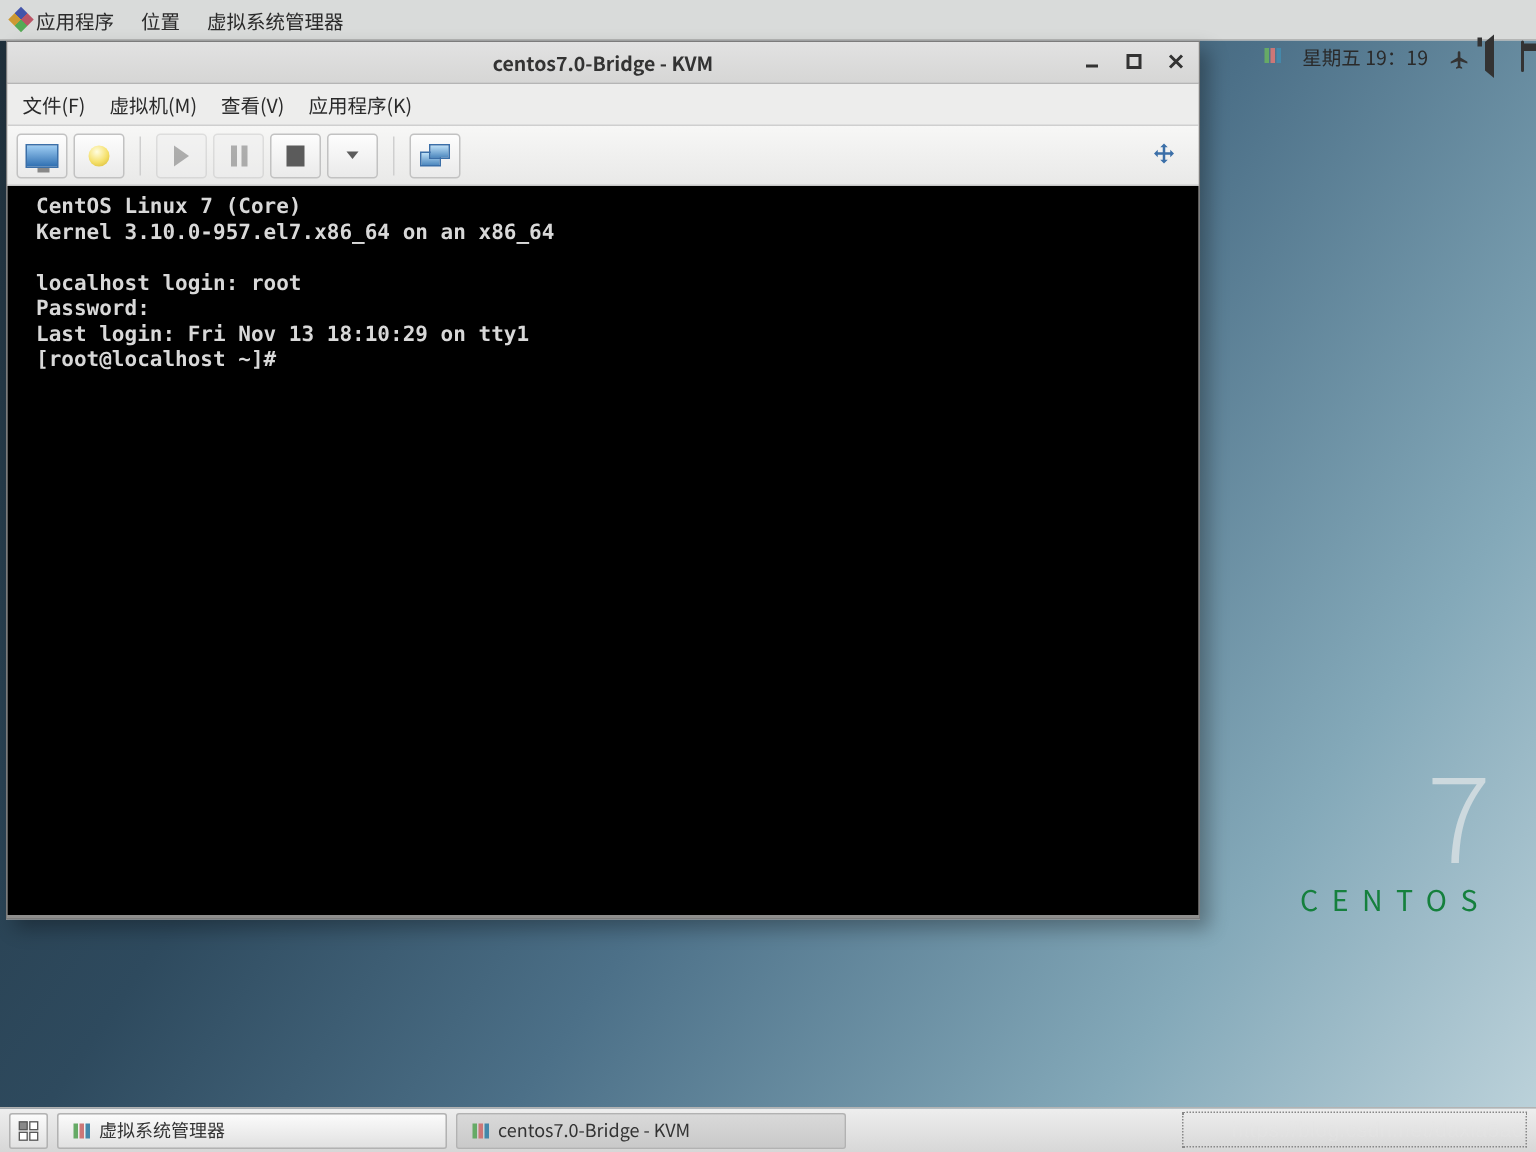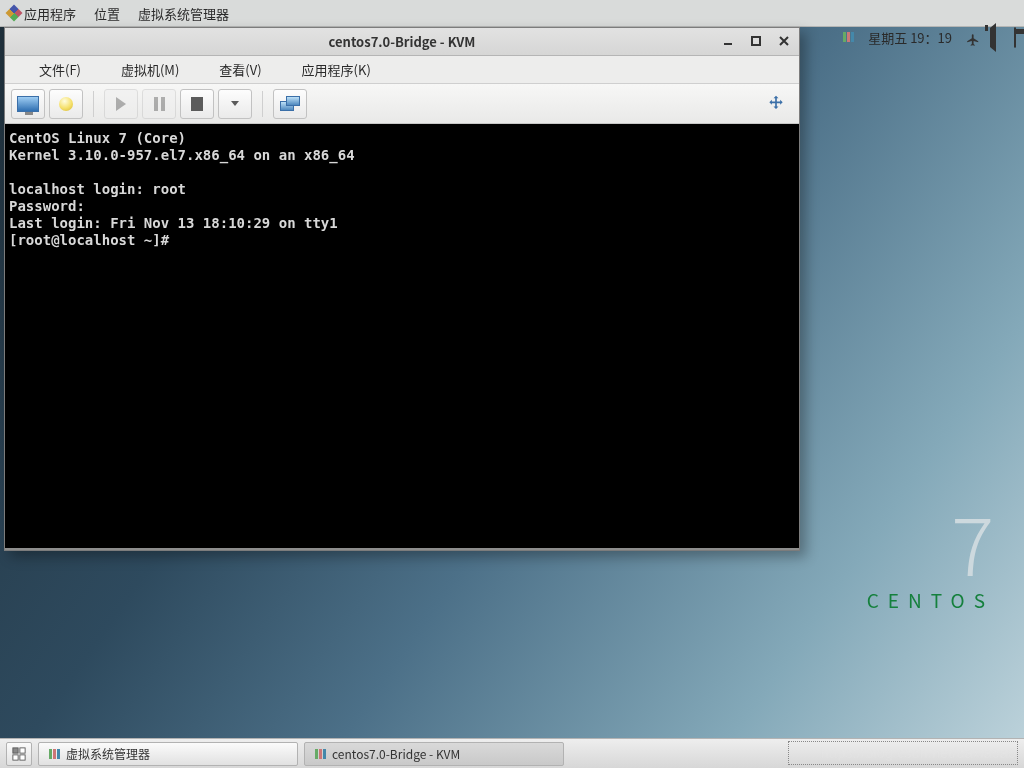--- a/index.html
+++ b/index.html
@@ -30,39 +30,39 @@
   .brand7 { position:absolute; right:30px; bottom:155px; color:#bfd1d8; text-align:right;}
   .brand7 .seven { font-size:80px; font-weight:300; color:#cdd9de; line-height:1;}
   .brand7 .centos { font-size:19px; letter-spacing:9px; color:#15803d; margin-top:5px;}
   
   .window { position:absolute; left:4px; top:27px; width:796px; background:#ededec; border:1px solid #7c7c7c; box-shadow: 6px 6px 12px rgba(0,0,0,.3);}
   .titlebar { height:28px; background: linear-gradient(#e2e2e2,#d6d6d5); border-bottom:1px solid #b5b5b5; display:flex; align-items:center; justify-content:center; position:relative; font-weight:bold; color:#333;}
   .titlebtns { position:absolute; right:4px; top:2px; display:flex; gap:6px;}
   .tbtn{ width:22px;height:22px; display:inline-flex; align-items:center; justify-content:center; border:1px solid transparent; border-radius:3px; cursor:pointer;}
   .tbtn svg{width:12px;height:12px;stroke:#333;stroke-width:2;fill:none;}
   .menubar { height:28px; display:flex; align-items:center; gap:16px; padding:0 10px; background:#ededec; border-bottom:1px solid #cfcfcf; color:#2a2a2a;}
-  .menubar span{cursor:pointer;margin-left:24px;}
+  .menubar span{cursor:pointer;}
   .toolbar { height:40px; background:linear-gradient(#f7f7f6,#e9e9e8); border-bottom:1px solid #c8c8c7; display:flex; align-items:center; padding:0 6px; gap:4px;}
   .tb-btn{ height:30px; min-width:34px; border:1px solid #c2c2c2; border-radius:3px; background:linear-gradient(#fdfdfd,#eaeaea); display:inline-flex; align-items:center;justify-content:center; cursor:pointer;}
   .tb-btn.disabled{opacity:.45; background:#efefef; cursor:default;}
   .tb-sep{ width:1px;height:26px;background:#cfcfcf;margin:0 6px;}
   .toolbar .spacer{flex:1;}
   .mon-icon{width:22px;height:16px;border:1px solid #3b6fa8;background:linear-gradient(#9ecdf3,#2f6fb1);position:relative;}
   .mon-icon::after{content:"";position:absolute;left:7px;bottom:-4px;width:8px;height:3px;background:#888;}
   .bulb{width:14px;height:14px;border-radius:50%;background:radial-gradient(circle at 40% 30%,#fffde0,#f5e06a 55%,#d3b430);}
   .tri-play{width:0;height:0;border-top:7px solid transparent;border-bottom:7px solid transparent;border-left:10px solid #5b5b5b;}
   .pause{display:flex;gap:3px;} .pause i{width:4px;height:14px;background:#5b5b5b;display:block;}
   .stop{width:12px;height:14px;background:#5b5b5b;}
   .chev{width:0;height:0;border-left:4px solid transparent;border-right:4px solid transparent;border-top:5px solid #5b5b5b;}
   .twowin{position:relative;width:20px;height:16px;}
   .twowin i{position:absolute;width:14px;height:10px;border:1px solid #3b6fa8;background:linear-gradient(#bde0f7,#4f89bf);}
   .twowin i:first-child{left:0;top:5px;} .twowin i:last-child{left:6px;top:0;}
   .move-icon svg{width:20px;height:20px;stroke:#3b6fa8;fill:#3b6fa8;}
   
-  .terminal{ background:#000; color:#d8d8d8; font-family: "DejaVu Sans Mono","Courier New",monospace; font-size:14px; line-height:17px; padding:6px 4px; height:424px; white-space:pre; overflow:hidden; font-weight:bold;}
+  .terminal{ background:#000; color:#d8d8d8; font-family: "DejaVu Sans Mono","Courier New",monospace; font-size:14px; line-height:17px; padding:6px 19px; height:486px; white-space:pre; overflow:hidden; font-weight:bold;}
   .bottom-shadow{height:2px;background:rgba(0,0,0,.4);} 
   
   .taskbar { position:absolute; left:0; bottom:0; right:0; height:30px; background: linear-gradient(#eeeeee,#d7d7d7); border-top:1px solid #b3b3b3; display:flex; align-items:center; padding:0 6px; gap:6px;}
   .task-btn{ height:24px; border:1px solid #b2b2b2; border-radius:2px; background:linear-gradient(#fbfbfb,#e1e1e1); display:flex; align-items:center; gap:6px; padding:0 10px; cursor:pointer; font-size:12px; color:#333;}
   .task-btn.small{min-width:26px;padding:0 5px;justify-content:center;}
   .task-btn.active{background:linear-gradient(#d9d9d9,#c9c9c9);}
   .task-btn.wide{min-width:260px; justify-content:flex-start;}
   .watermark{ position:absolute; right:8px; bottom:7px; color:rgba(230,230,230,.35); font-size:14px; letter-spacing:.3px; font-family:sans-serif; pointer-events:none;}
   .trayspec{position:absolute;right:6px;bottom:3px;width:230px;height:24px;border:1px dotted #888;pointer-events:none;}
 </style>

